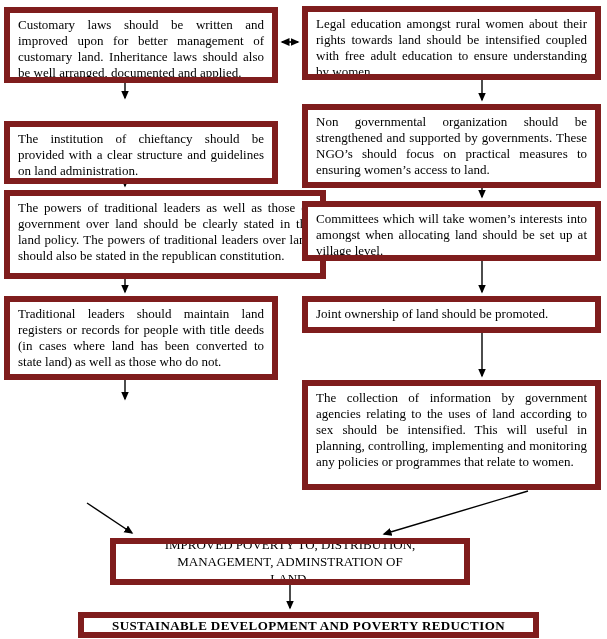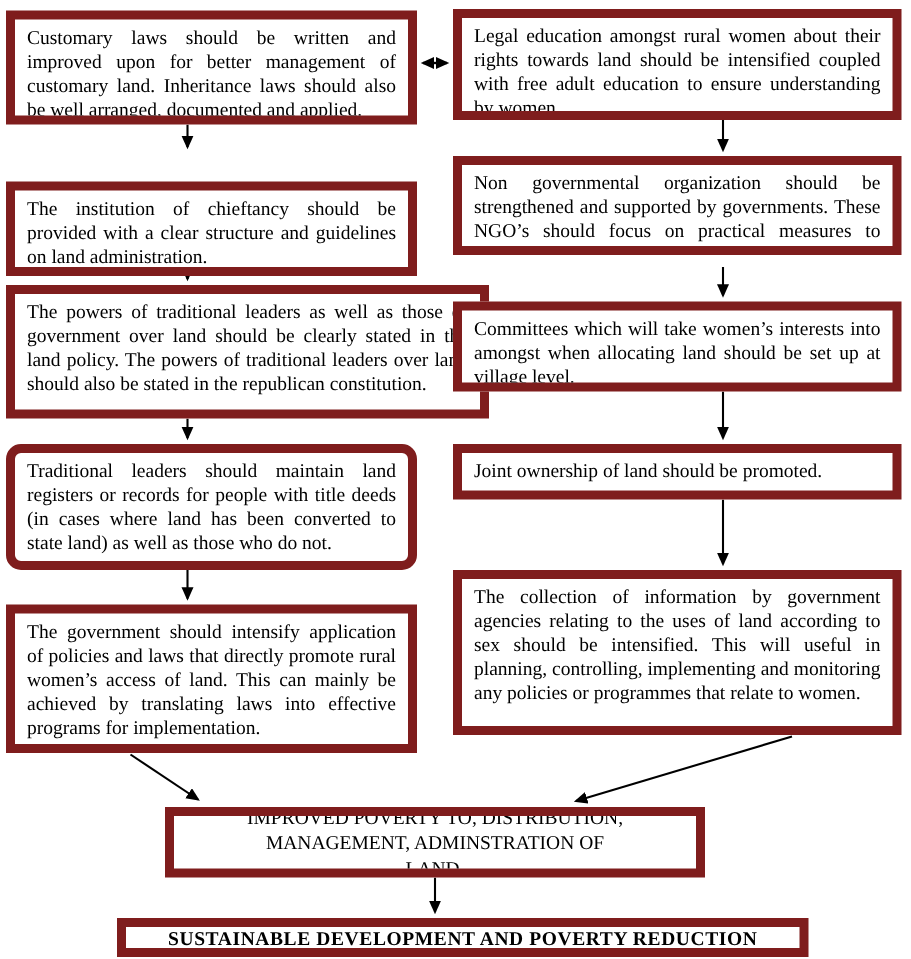--- a/index.html
+++ b/index.html
@@ -80,27 +80,26 @@
 
     <line x1="290" y1="585" x2="290" y2="608" stroke="#000" stroke-width="1.4" marker-end="url(#ah)"></line>
   </svg>
 
   <div class="box" style="left:4px;   top:7px;   width:274px; height:76px;">Customary laws should be written and improved upon for better management of customary land. Inheritance laws should also be well arranged, documented and applied.</div>
 
   <div class="box" style="left:4px;   top:103px; width:274px; height:63px;margin-top:18px;">The institution of chieftancy should be provided with a clear structure and guidelines on land administration.</div>
 
   <div class="box" style="left:4px;   top:190px; width:322px; height:89px;">The powers of traditional leaders as well as those of government over land should be clearly stated in the land policy. The powers of traditional leaders over land should also be stated in the republican constitution.</div>
 
-  <div class="box" style="left:4px;   top:296px; width:274px; height:84px;border-radius:10px;">Traditional leaders should maintain land registers or records for people with title deeds (in cases where land has been converted to state land) as well as those who do not.</div>
+  <div class="box" style="left:4px;   top:296px; width:274px; height:84px;">Traditional leaders should maintain land registers or records for people with title deeds (in cases where land has been converted to state land) as well as those who do not.</div>
 
-  <div class="box" style="left:4px;   top:403px; width:274px; height:99px;">The government should intensify application of policies and laws that directly promote rural women’s access of land. This can mainly be achieved by translating laws into effective programs for implementation.</div>
 
   <div class="box" style="left:302px; top:6px;   width:299px; height:74px;">Legal education amongst rural women about their rights towards land should be intensified coupled with free adult education to ensure understanding by women.</div>
 
-  <div class="box" style="left:302px; top:104px; width:299px; height:66px;">Non governmental organization should be strengthened and supported by governments. These NGO’s should focus on practical measures to ensuring women’s access to land.</div>
+  <div class="box" style="left:302px; top:104px; width:299px; height:84px;">Non governmental organization should be strengthened and supported by governments. These NGO’s should focus on practical measures to ensuring women’s access to land.</div>
 
   <div class="box" style="left:302px; top:201px; width:299px; height:60px;">Committees which will take women’s interests into amongst when allocating land should be set up at village level.</div>
 
   <div class="box" style="left:302px; top:296px; width:299px; height:37px;">Joint ownership of land should be promoted.</div>
 
   <div class="box" style="left:302px; top:380px; width:299px; height:110px;">The collection of information by government agencies relating to the uses of land according to sex should be intensified. This will useful in planning, controlling, implementing and monitoring any policies or programmes that relate to women.</div>
 
   <div class="box outcome" style="left:110px; top:538px; width:360px; height:47px; padding:2px 40px;">IMPROVED POVERTY TO, DISTRIBUTION, MANAGEMENT, ADMINSTRATION OF LAND,</div>
 
   <div class="box outcome final" style="left:51px; top:612px; width:461px; height:26px; padding:1px 8px;">SUSTAINABLE DEVELOPMENT AND POVERTY REDUCTION</div>

